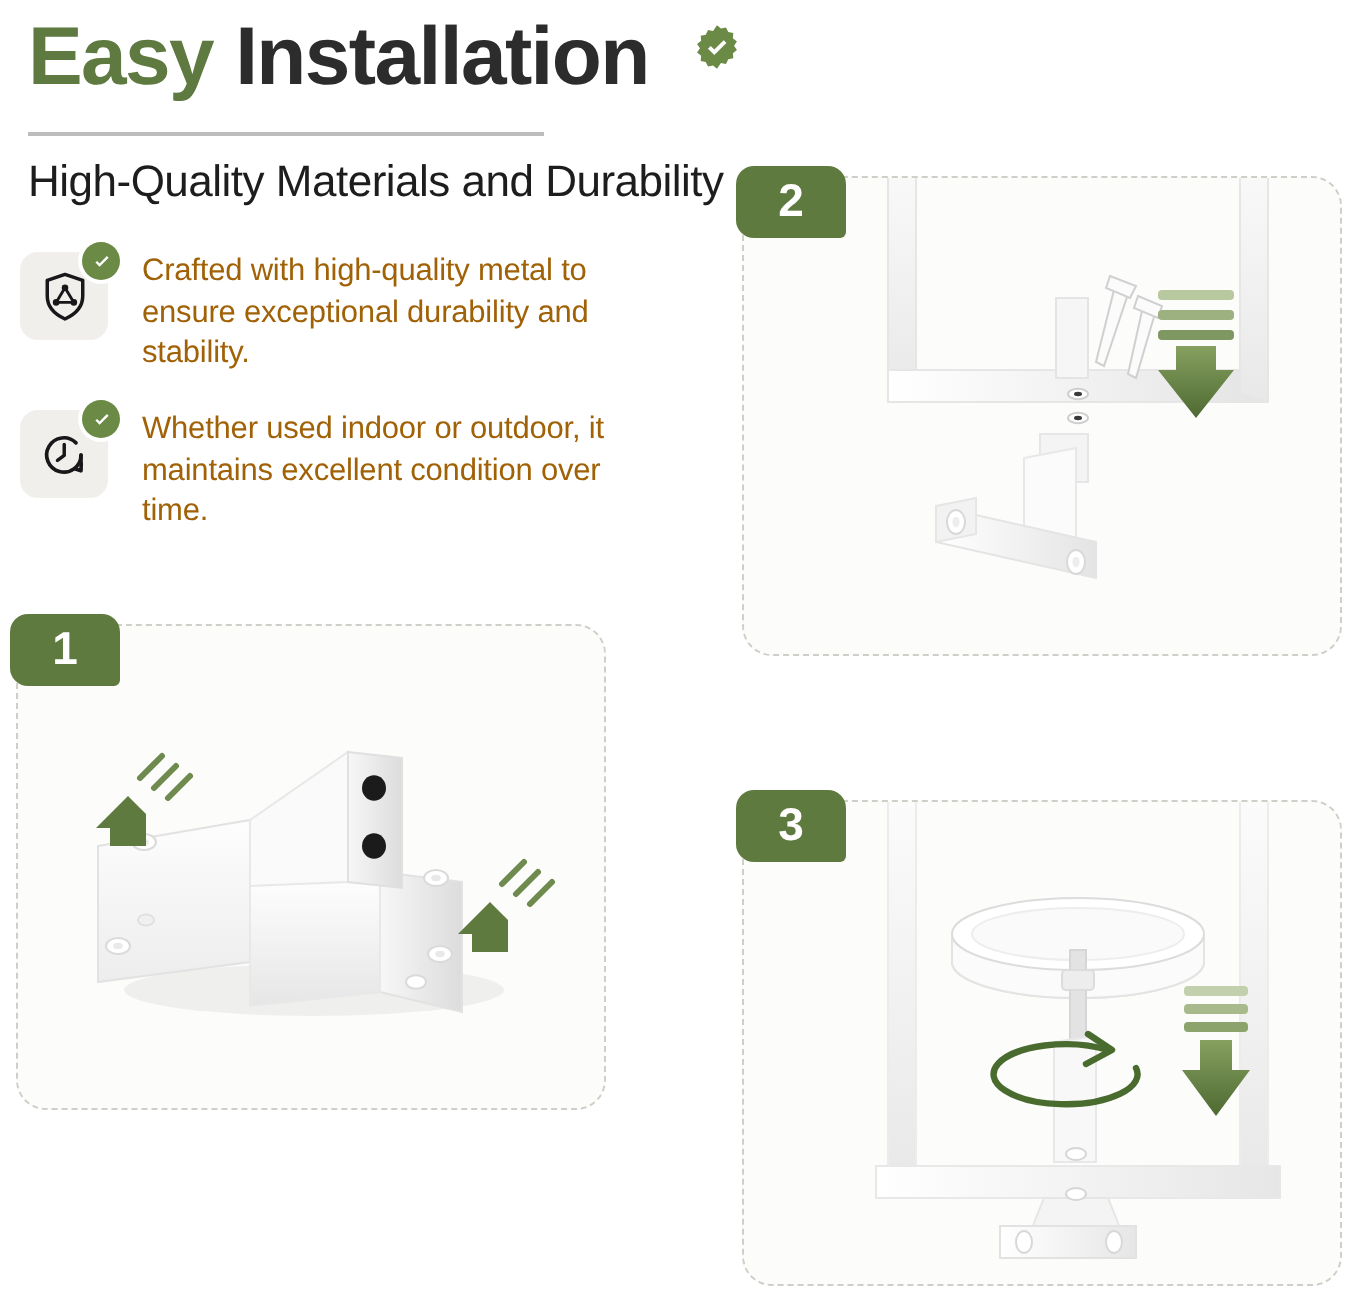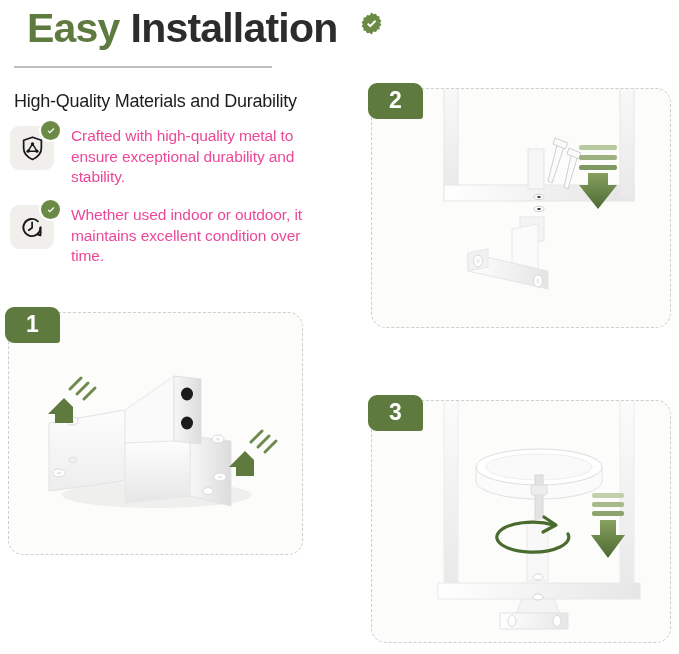--- a/index.html
+++ b/index.html
@@ -7,44 +7,44 @@
     width:679px;height:654px;
     background:#ffffff;
     font-family:"Liberation Sans", sans-serif;
     color:#2b2b2b;
     overflow:hidden;
     position:relative;
   }
   .page{position:relative;width:679px;height:654px;}
 
   
-  .header{position:absolute;left:27px;top:2px;width:650px;height:56px;display:flex;align-items:baseline;}
+  .header{position:absolute;left:14px;top:2px;width:650px;height:56px;display:flex;align-items:baseline;}
   .title{font-size:41px;font-weight:700;letter-spacing:-0.8px;line-height:52px;white-space:nowrap;}
   .title .word-easy{color:#5e7a40;}
   .title .word-installation{color:#2c2c2c;margin-left:11px;}
   .badge-wrap{display:flex;align-items:center;margin-left:23px;transform:translateY(-7px);}
   .seal{width:23px;height:23px;flex:0 0 23px;position:relative;}
   .seal svg{display:block;}
   .badge-text{font-size:19.5px;color:#5e7a40;margin-left:9px;white-space:nowrap;letter-spacing:-0.1px;}
 
   .rule{position:absolute;left:14px;top:66px;width:258px;height:2px;background:#bdbdbd;}
 
   
-  .subhead{position:absolute;left:14px;top:91px;font-size:18px;font-weight:400;color:#1d1d1d;letter-spacing:-0.25px;white-space:nowrap;}
+  .subhead{position:absolute;left:14px;top:78px;font-size:22px;font-weight:400;color:#1d1d1d;letter-spacing:-0.25px;white-space:nowrap;}
 
   .feature{position:absolute;left:10px;display:flex;align-items:flex-start;}
   .feature-1{top:126px;}
   .feature-2{top:205px;}
 
   .ficon{position:relative;width:44px;height:44px;flex:0 0 44px;background:#f0efeb;border-radius:9px;display:flex;align-items:center;justify-content:center;}
   .ficon .glyph{width:27px;height:27px;display:block;}
   .check{position:absolute;top:-5px;right:-6px;width:19px;height:19px;border-radius:50%;background:#6b8a46;display:flex;align-items:center;justify-content:center;box-shadow:0 0 0 2px #ffffff;}
   .check svg{display:block;}
 
-  .ftext{margin-left:17px;font-size:15.5px;line-height:20.5px;color:#ec4899;max-width:255px;letter-spacing:-0.1px;}
+  .ftext{margin-left:17px;font-size:15.5px;line-height:20.5px;color:#a16207;max-width:255px;letter-spacing:-0.1px;}
 
   
   .panel{position:absolute;background:#fcfcfa;border:1.5px dashed #cfcfc9;border-radius:15px;box-sizing:border-box;}
   .panel-1{left:8px;top:312px;width:295px;height:243px;}
   .panel-2{left:371px;top:88px;width:300px;height:240px;}
   .panel-3{left:371px;top:400px;width:300px;height:243px;}
 
   .step-badge{position:absolute;left:-4px;top:-6px;width:55px;height:36px;background:#5f7a3f;
     border-radius:9px 9px 3px 9px;display:flex;align-items:center;justify-content:center;}
   .step-badge span{color:#ffffff;font-size:23px;font-weight:700;line-height:1;transform:translateY(-1px);}

